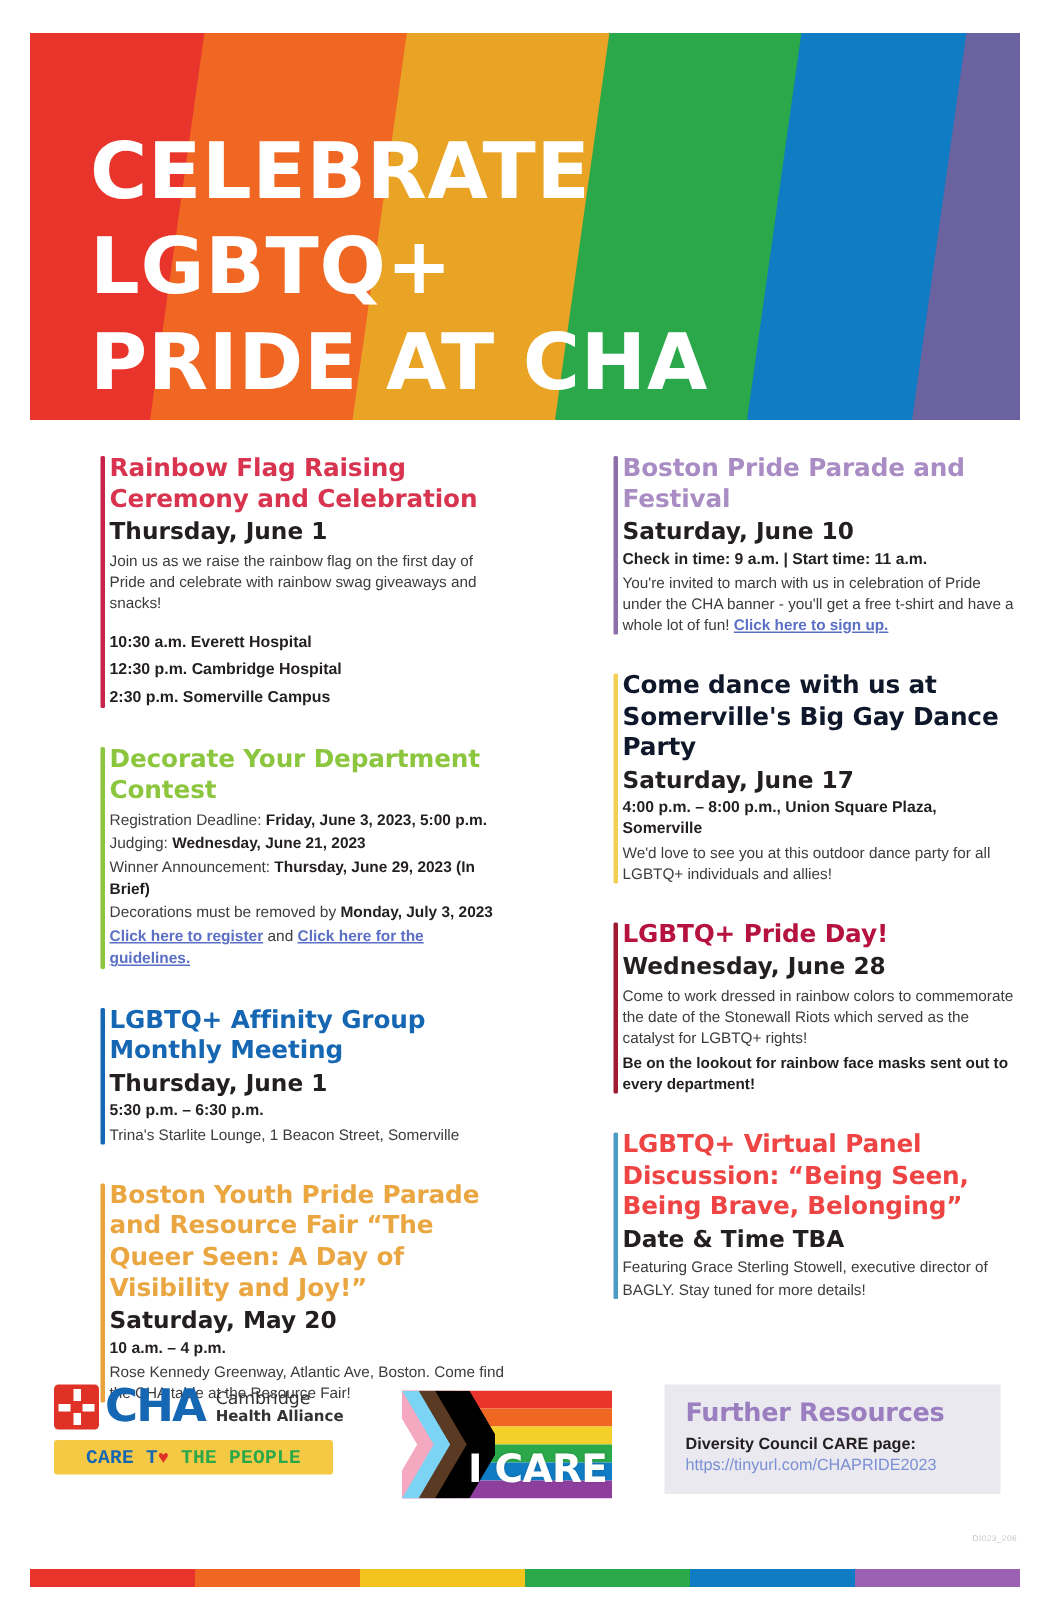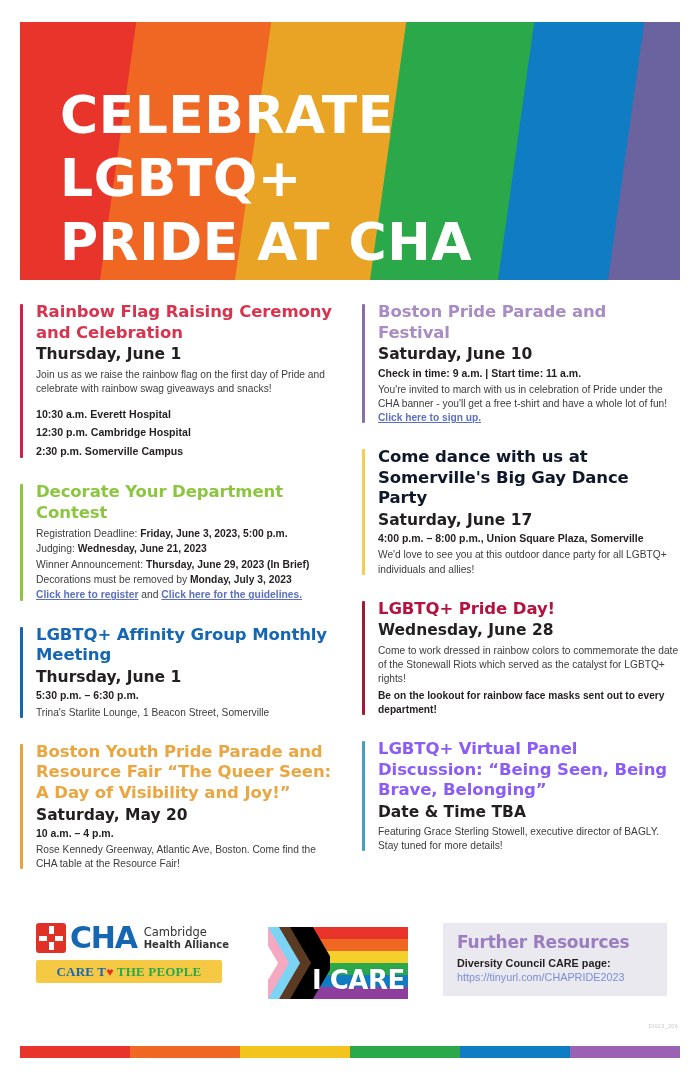--- a/index.html
+++ b/index.html
@@ -28,21 +28,21 @@
     text-transform:uppercase;
   }
   .banner-title span{display:block;}
 
   
   .cols{position:absolute;left:20px;top:302px;width:660px;}
   .col{position:absolute;top:0;width:318px;}
   .col-left{left:0;}
   .col-right{left:342px;}
 
-  .event{position:relative;padding-left:16px;margin-bottom:22px;}
+  .event{position:relative;padding-left:6px;margin-bottom:22px;margin-left:47px;}
   .event .bar{
     position:absolute;left:0;top:2px;bottom:2px;width:3px;border-radius:1px;
   }
   .ev-title{
     font-weight:bold;font-size:16.5px;line-height:1.25;margin:0 0 2px 0;
     font-family:"DejaVu Sans", sans-serif;letter-spacing:-0.1px;
   }
   .ev-date{
     font-weight:bold;font-size:15.5px;line-height:1.25;color:#231f20;
     margin:2px 0 1px 0;font-family:"DejaVu Sans", sans-serif;
@@ -84,21 +84,21 @@
   }
   .cha-sub{margin-left:7px;line-height:1.12;}
   .cha-sub div{font-size:11.5px;color:#333;font-family:"DejaVu Sans", sans-serif;}
   .cha-sub .l2{font-weight:bold;font-size:10px;text-align:right;}
   .care-banner{
     margin-top:7px;width:186px;height:23px;background:#f5c githubusercontent;
     background:#f6c945;border-radius:2px;position:relative;
     display:flex;align-items:center;justify-content:center;
   }
   .care-banner .txt{
-    font-family:Liberation Serif, serif;font-weight:bold;font-size:13px;
+    font-family:Liberation Mono, monospace;font-weight:bold;font-size:13px;
     letter-spacing:0.2px;white-space:nowrap;
   }
   .care-banner .c-green{color:#2aa84a;}
   .care-banner .c-blue{color:#1667b3;}
   .care-banner .heart{color:#e03127;font-size:12px;}
 
   
   .pride-flag{
     position:absolute;left:268px;top:22px;width:140px;height:72px;
     overflow:hidden;
@@ -212,21 +212,21 @@
         </div>
         <div class="event">
           <div class="bar" style="background: rgb(158, 27, 50);"></div>
           <div class="ev-title" style="color: rgb(181, 18, 63);">LGBTQ+ Pride Day!</div>
           <div class="ev-date">Wednesday, June 28</div>
           <div class="ev-body">Come to work dressed in rainbow colors to commemorate the date of the Stonewall Riots which served as the catalyst for LGBTQ+ rights!</div>
           <div class="ev-body bold">Be on the lookout for rainbow face masks sent out to every department!</div>
         </div>
         <div class="event">
           <div class="bar" style="background: rgb(74, 156, 196);"></div>
-          <div class="ev-title" style="color: #8b5cf6;">LGBTQ+ Virtual Panel Discussion: “Being Seen, Being Brave, Belonging”</div>
+          <div class="ev-title" style="color: #ef4444;">LGBTQ+ Virtual Panel Discussion: “Being Seen, Being Brave, Belonging”</div>
           <div class="ev-date">Date &amp; Time TBA</div>
           <div class="ev-body">Featuring Grace Sterling Stowell, executive director of BAGLY. Stay tuned for more details!</div>
         </div>
       </div>
   </div>
 
   <div class="footer">
 
     <div class="cha-logo">
       <div class="cha-row">

